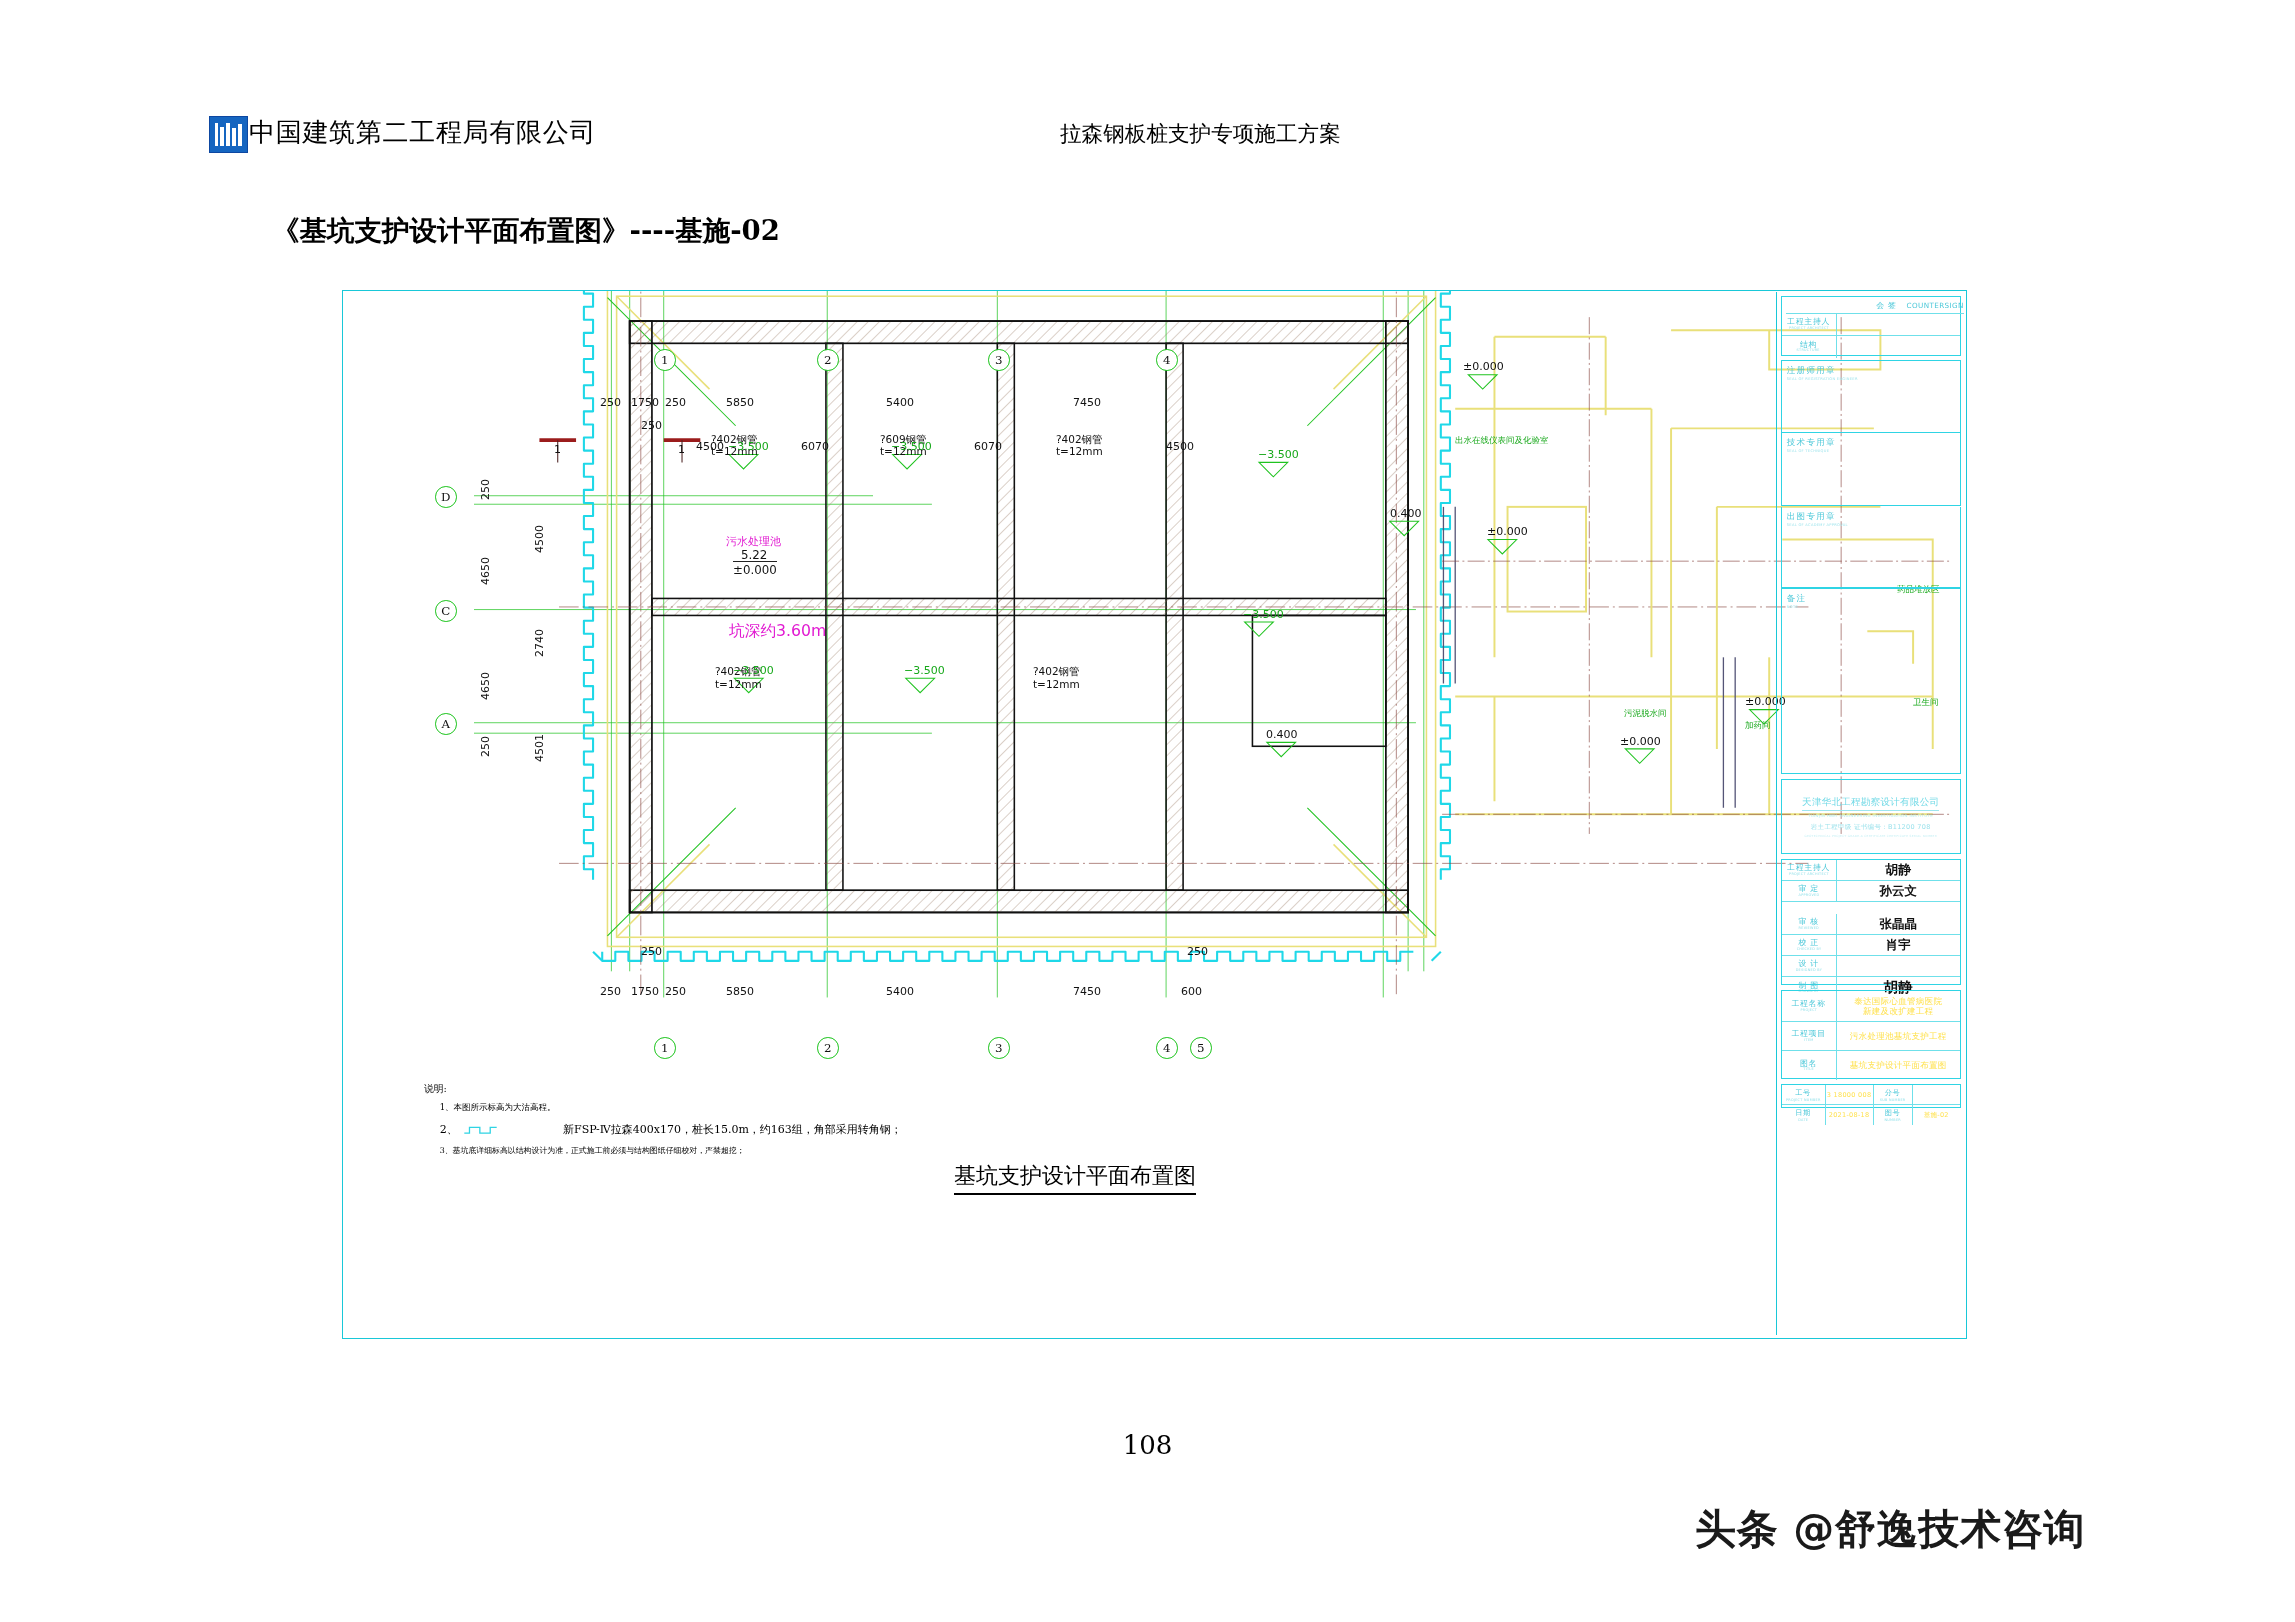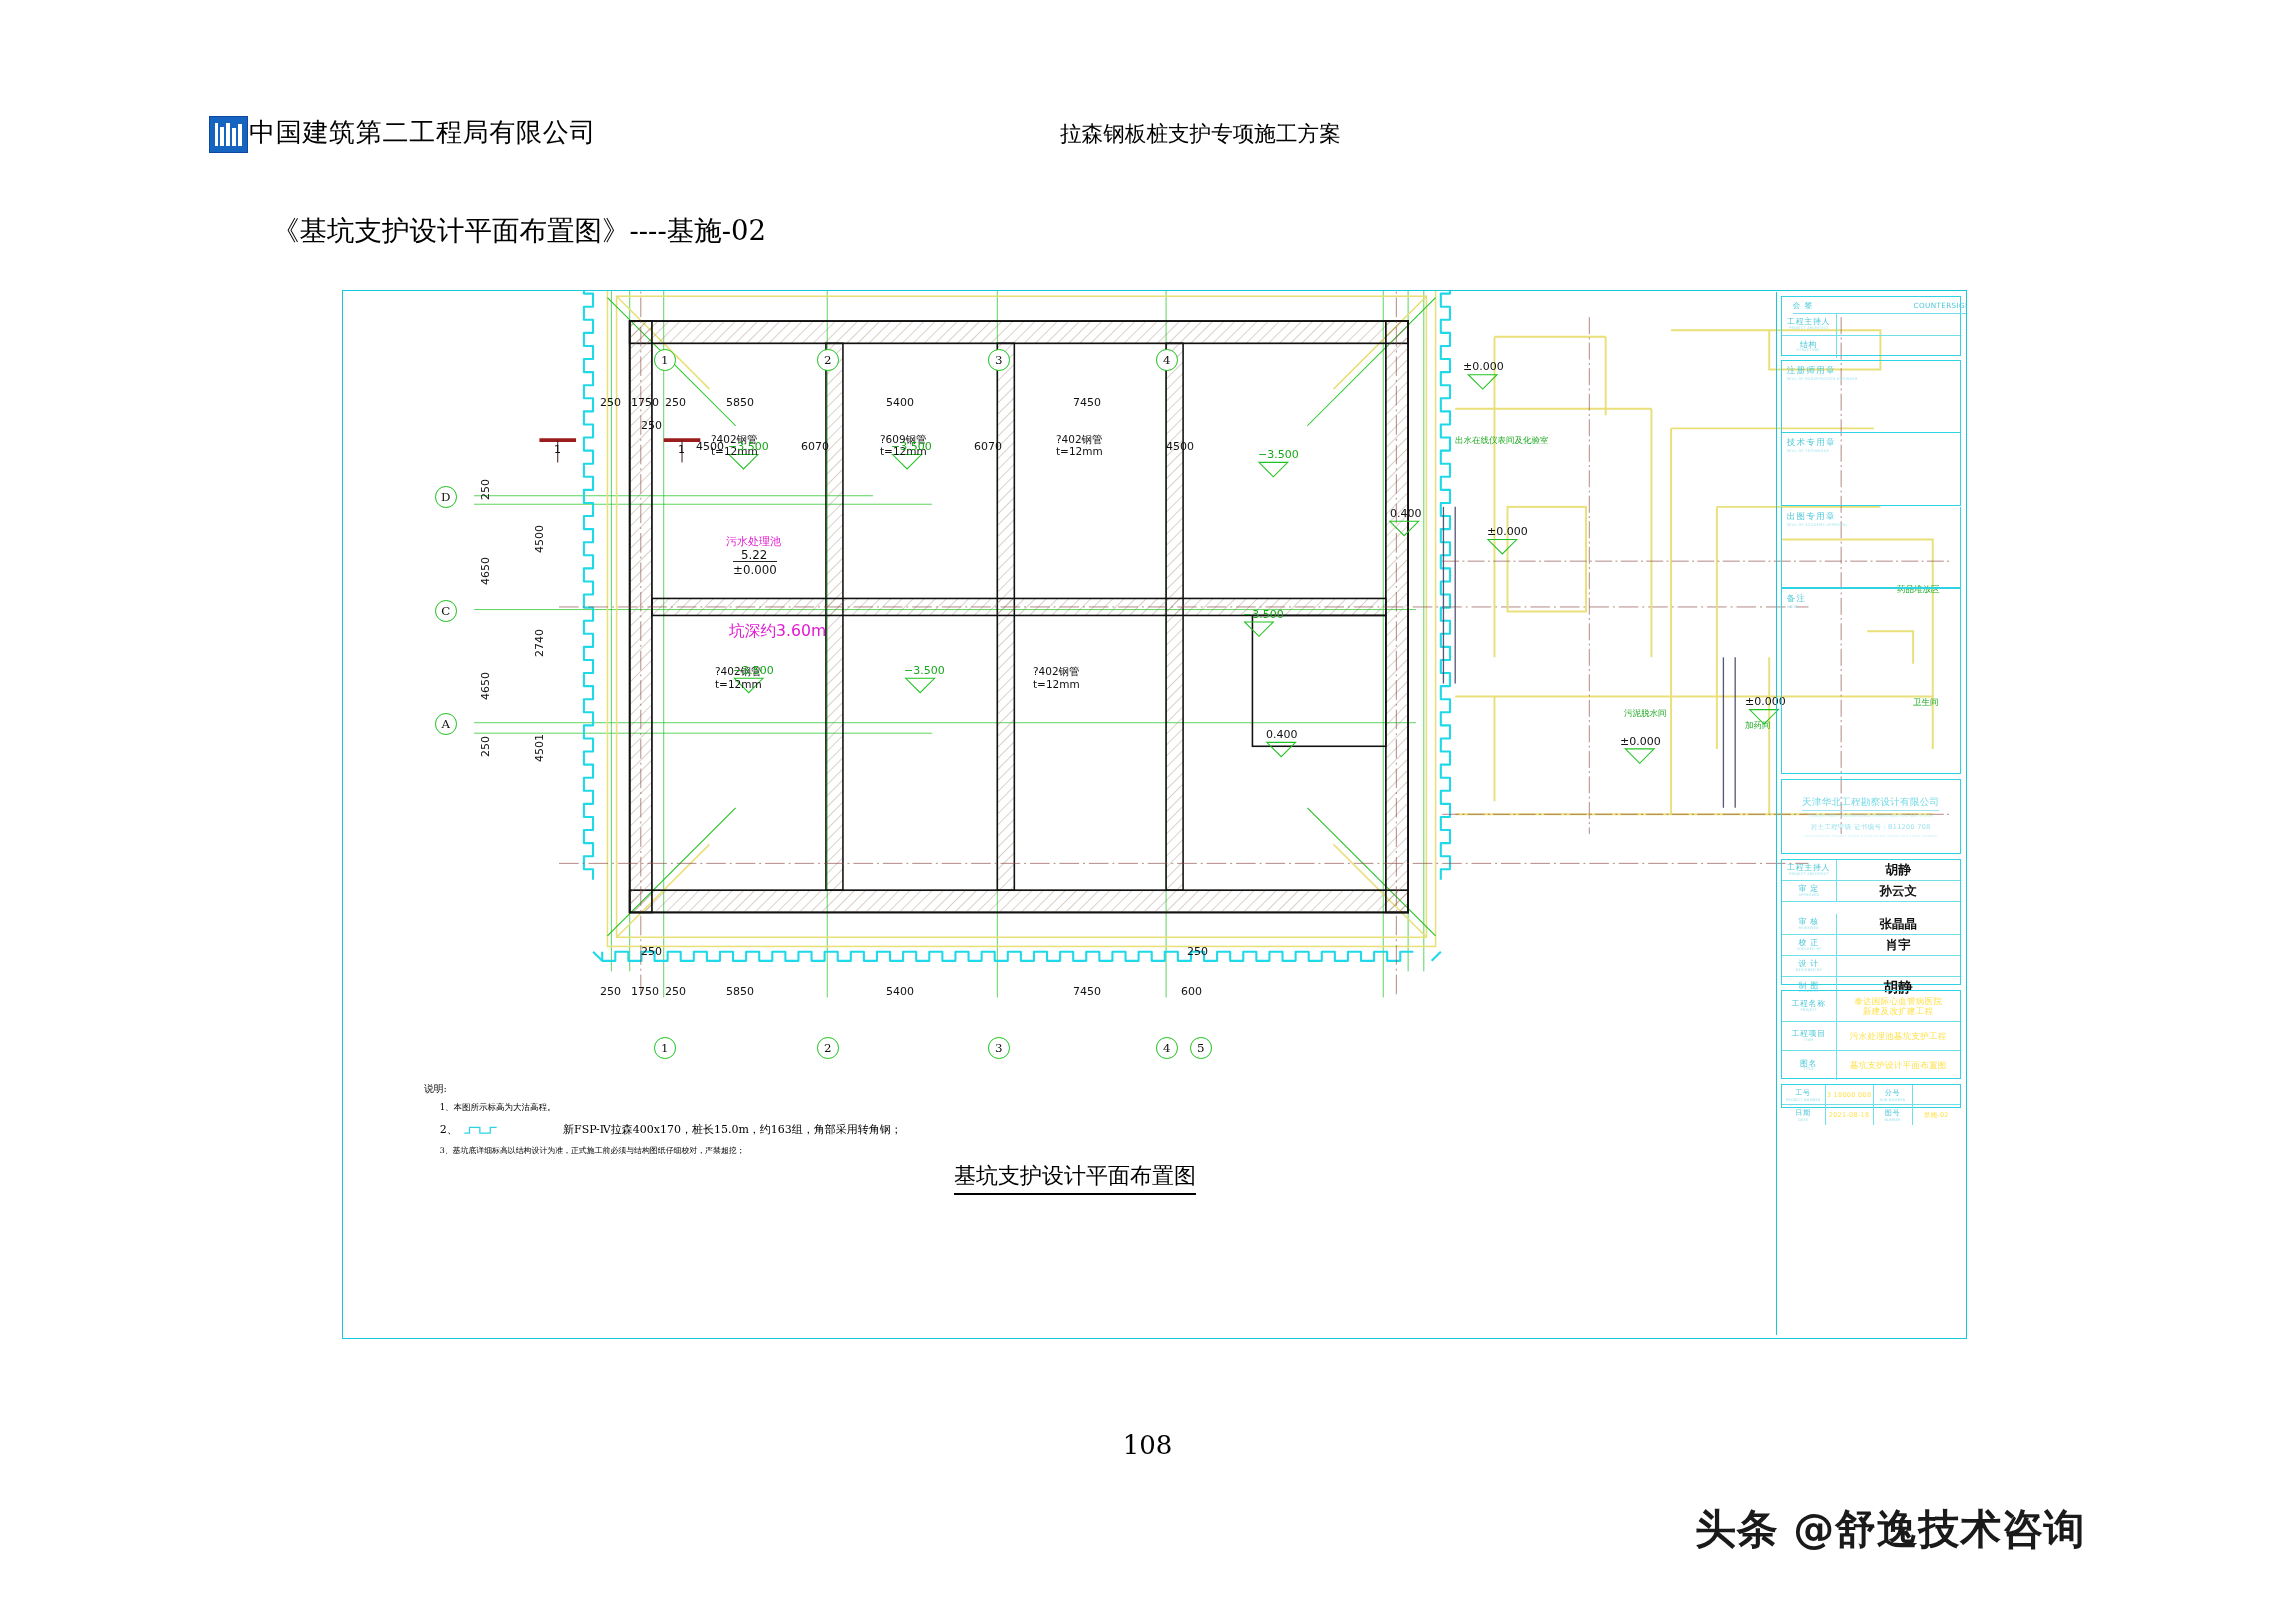--- a/index.html
+++ b/index.html
@@ -9,21 +9,21 @@
       background:#1565c0;border:0.7px solid #0d47a1;}
   #company-logo .bars{position:absolute;left:4.6px;top:5.9px;width:27.5px;height:23.6px;}
   #company-logo .bars i{position:absolute;background:#fff;display:block;}
   #company-name{position:absolute;left:249px;top:115px;font-size:26px;letter-spacing:0.7px;
       font-family:Liberation Sans, sans-serif;white-space:nowrap;}
   #header-center{position:absolute;left:1060px;top:119px;font-size:21.6px;white-space:nowrap;
       font-family:"DejaVu Serif",serif;}
 
   
   #section-caption{position:absolute;left:272px;top:213px;font-size:27.5px;white-space:nowrap;
-      font-family:"DejaVu Serif",serif;}
+      font-family:"DejaVu Serif",serif;font-weight:bold;}
 
   
   #drawing-frame{position:absolute;left:342px;top:290px;width:1623px;height:1047px;
       border:1.3px solid #18c8d8;background:#fff;}
   #drawing-inner{position:absolute;inset:0;overflow:hidden;}
 
   
   #title-block{position:absolute;right:1.3px;top:1.3px;width:188px;height:1043px;
       border-left:1.3px solid #18c8d8;font-family:"DejaVu Sans",sans-serif;}
   .tb-box{position:absolute;left:3.9px;right:3.9px;border:1.3px solid #2fd4e4;box-sizing:border-box;}
@@ -33,23 +33,23 @@
       border-right:0.7px solid #6fe0ea;display:flex;flex-direction:column;
       align-items:center;justify-content:center;line-height:1.05;}
   .tb-cn{font-size:7.9px;color:#49c7d8;letter-spacing:0.7px;white-space:nowrap;}
   .tb-en{font-size:3.6px;color:#8fdfe8;letter-spacing:0.3px;white-space:nowrap;
       transform:scale(.95);}
   .tb-val{position:absolute;left:55px;right:0;top:0;height:100%;display:flex;
       align-items:center;justify-content:center;}
   .stamp-head{position:absolute;left:5.2px;top:3.3px;}
   .stamp-cn{font-size:8.5px;color:#49c7d8;letter-spacing:1.3px;white-space:nowrap;}
   .stamp-en{font-size:3.6px;color:#9fe4ec;letter-spacing:0.3px;white-space:nowrap;margin-top:0.7px;}
-  .tb-cs-head{position:absolute;left:11px;top:0;width:100%;height:17px;
+  .tb-cs-head{position:absolute;left:4px;top:0;width:100%;height:17px;
       border-bottom:0.7px solid #6fe0ea;display:flex;align-items:center;
-      justify-content:space-between;gap:10px;box-sizing:border-box;}
+      justify-content:flex-end;gap:10px;box-sizing:border-box;}
 
   .firm-box{position:absolute;left:3.9px;right:3.9px;border:1.3px solid #2fd4e4;box-sizing:border-box;
       display:flex;flex-direction:column;align-items:center;justify-content:center;}
   .firm-cn{font-size:9.5px;color:#6fd9e6;letter-spacing:0.3px;white-space:nowrap;
       border-bottom:0.7px solid #9ee6ef;padding-bottom:0.7px;}
   .firm-en{font-size:3.9px;color:#b3ecf2;letter-spacing:0.4px;white-space:nowrap;margin-top:2px;}
   .firm-cert{font-size:6.5px;color:#9be2ec;letter-spacing:0.3px;white-space:nowrap;margin-top:5.9px;}
   .firm-cert-en{font-size:2.9px;color:#c4eff4;letter-spacing:0.3px;white-space:nowrap;margin-top:1.3px;}
 
   .sig{font-family:"DejaVu Sans",sans-serif;font-weight:bold;color:#111;white-space:nowrap;}

